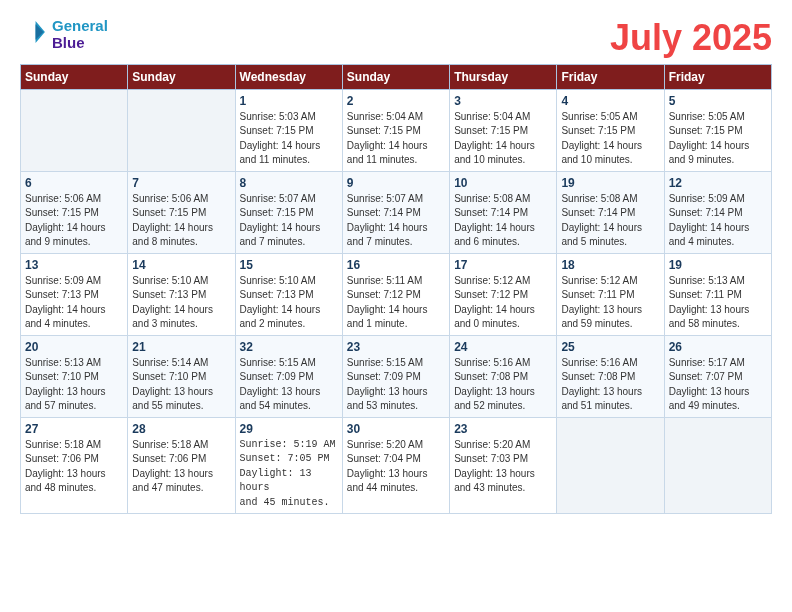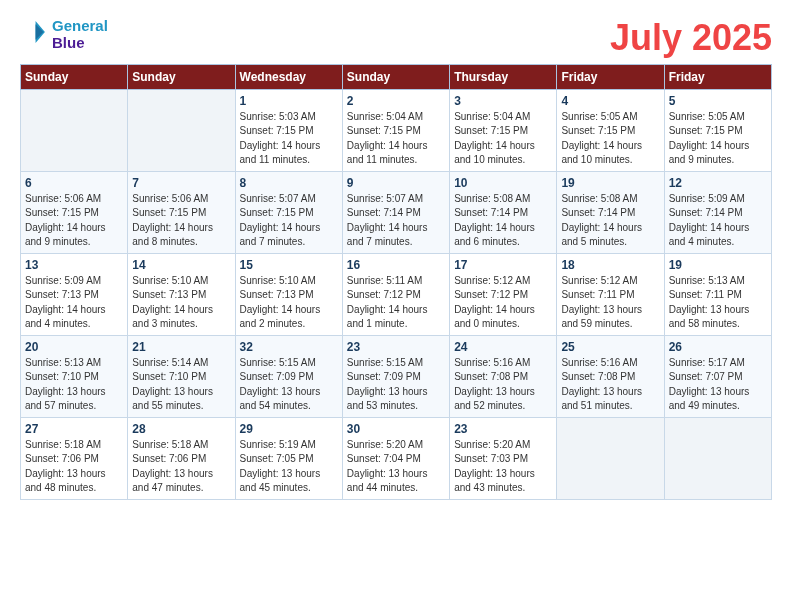--- a/index.html
+++ b/index.html
@@ -331,21 +331,21 @@
           </td>
           <td>
             <span class="day-num">28</span>
             <div class="day-info" style="white-space: pre-line;">Sunrise: 5:18 AM
 Sunset: 7:06 PM
 Daylight: 13 hours
 and 47 minutes.</div>
           </td>
           <td>
             <span class="day-num">29</span>
-            <div class="day-info" style="white-space: pre-line;">Sunrise: 5:19 AM
+            <div class="day-info" style="white-space: pre-line; font-family: Liberation Mono, monospace;">Sunrise: 5:19 AM
 Sunset: 7:05 PM
 Daylight: 13 hours
 and 45 minutes.</div>
           </td>
           <td>
             <span class="day-num">30</span>
             <div class="day-info" style="white-space: pre-line;">Sunrise: 5:20 AM
 Sunset: 7:04 PM
 Daylight: 13 hours
 and 44 minutes.</div>

